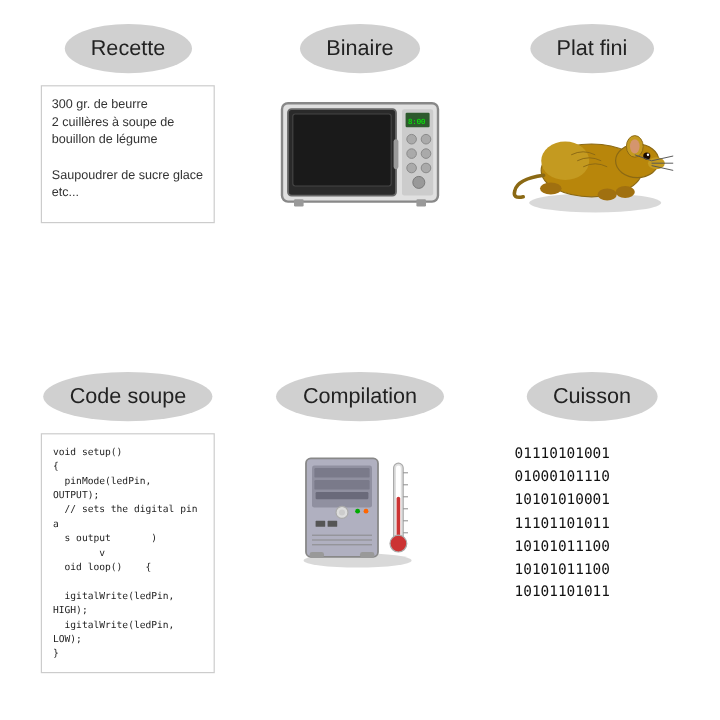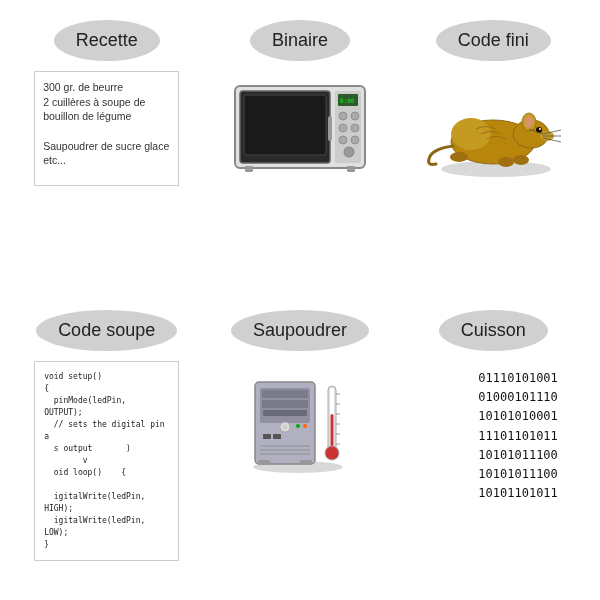--- a/index.html
+++ b/index.html
@@ -88,21 +88,21 @@
       display: flex;
       align-items: center;
       justify-content: center;
     }
     
     .binary-box {
       width: 145px;
       min-height: 115px;
       display: flex;
       align-items: flex-start;
-      justify-content: flex-end;
+      justify-content: flex-start;
       padding: 8px;
       font-family: monospace;
       font-size: 11px;
       color: #111;
       line-height: 1.55;
     }
   </style>
 </head>
 <body>
 
@@ -146,21 +146,21 @@
         <circle cx="125" cy="64" r="4" fill="#aaa" stroke="#888" stroke-width="0.8"></circle>
         <circle cx="119" cy="76" r="5" fill="#999" stroke="#777" stroke-width="0.8"></circle>
 
         <rect x="15" y="90" width="8" height="6" rx="1" fill="#999"></rect>
         <rect x="117" y="90" width="8" height="6" rx="1" fill="#999"></rect>
       </svg>
     </div>
   </div>
 
   <div class="cell">
-    <div class="label-oval">Code fini</div>
+    <div class="label-oval">Plat fini</div>
     <div class="rat-container">
 
       <svg width="145" height="110" viewBox="0 0 145 110">
 
         <ellipse cx="75" cy="95" rx="55" ry="8" fill="rgba(0,0,0,0.15)"></ellipse>
 
         <ellipse cx="72" cy="68" rx="42" ry="22" fill="#b8860b" stroke="#8B6914" stroke-width="1"></ellipse>
 
         <ellipse cx="110" cy="60" rx="18" ry="14" fill="#b8860b" stroke="#8B6914" stroke-width="1"></ellipse>
 
@@ -204,21 +204,21 @@
         v
   oid loop()    {
 
   igitalWrite(ledPin, HIGH);
   igitalWrite(ledPin, LOW);
 }</span>
     </div>
   </div>
 
   <div class="cell">
-    <div class="label-oval">Saupoudrer</div>
+    <div class="label-oval">Compilation</div>
     <div class="computer-container">
 
       <svg width="140" height="110" viewBox="0 0 140 110">
 
         <ellipse cx="68" cy="103" rx="45" ry="6" fill="rgba(0,0,0,0.15)"></ellipse>
 
         <rect x="25" y="18" width="60" height="82" rx="4" ry="4" fill="#b0b0c0" stroke="#888" stroke-width="1.5"></rect>
 
         <rect x="30" y="24" width="50" height="35" rx="2" fill="#9090a0"></rect>
 

